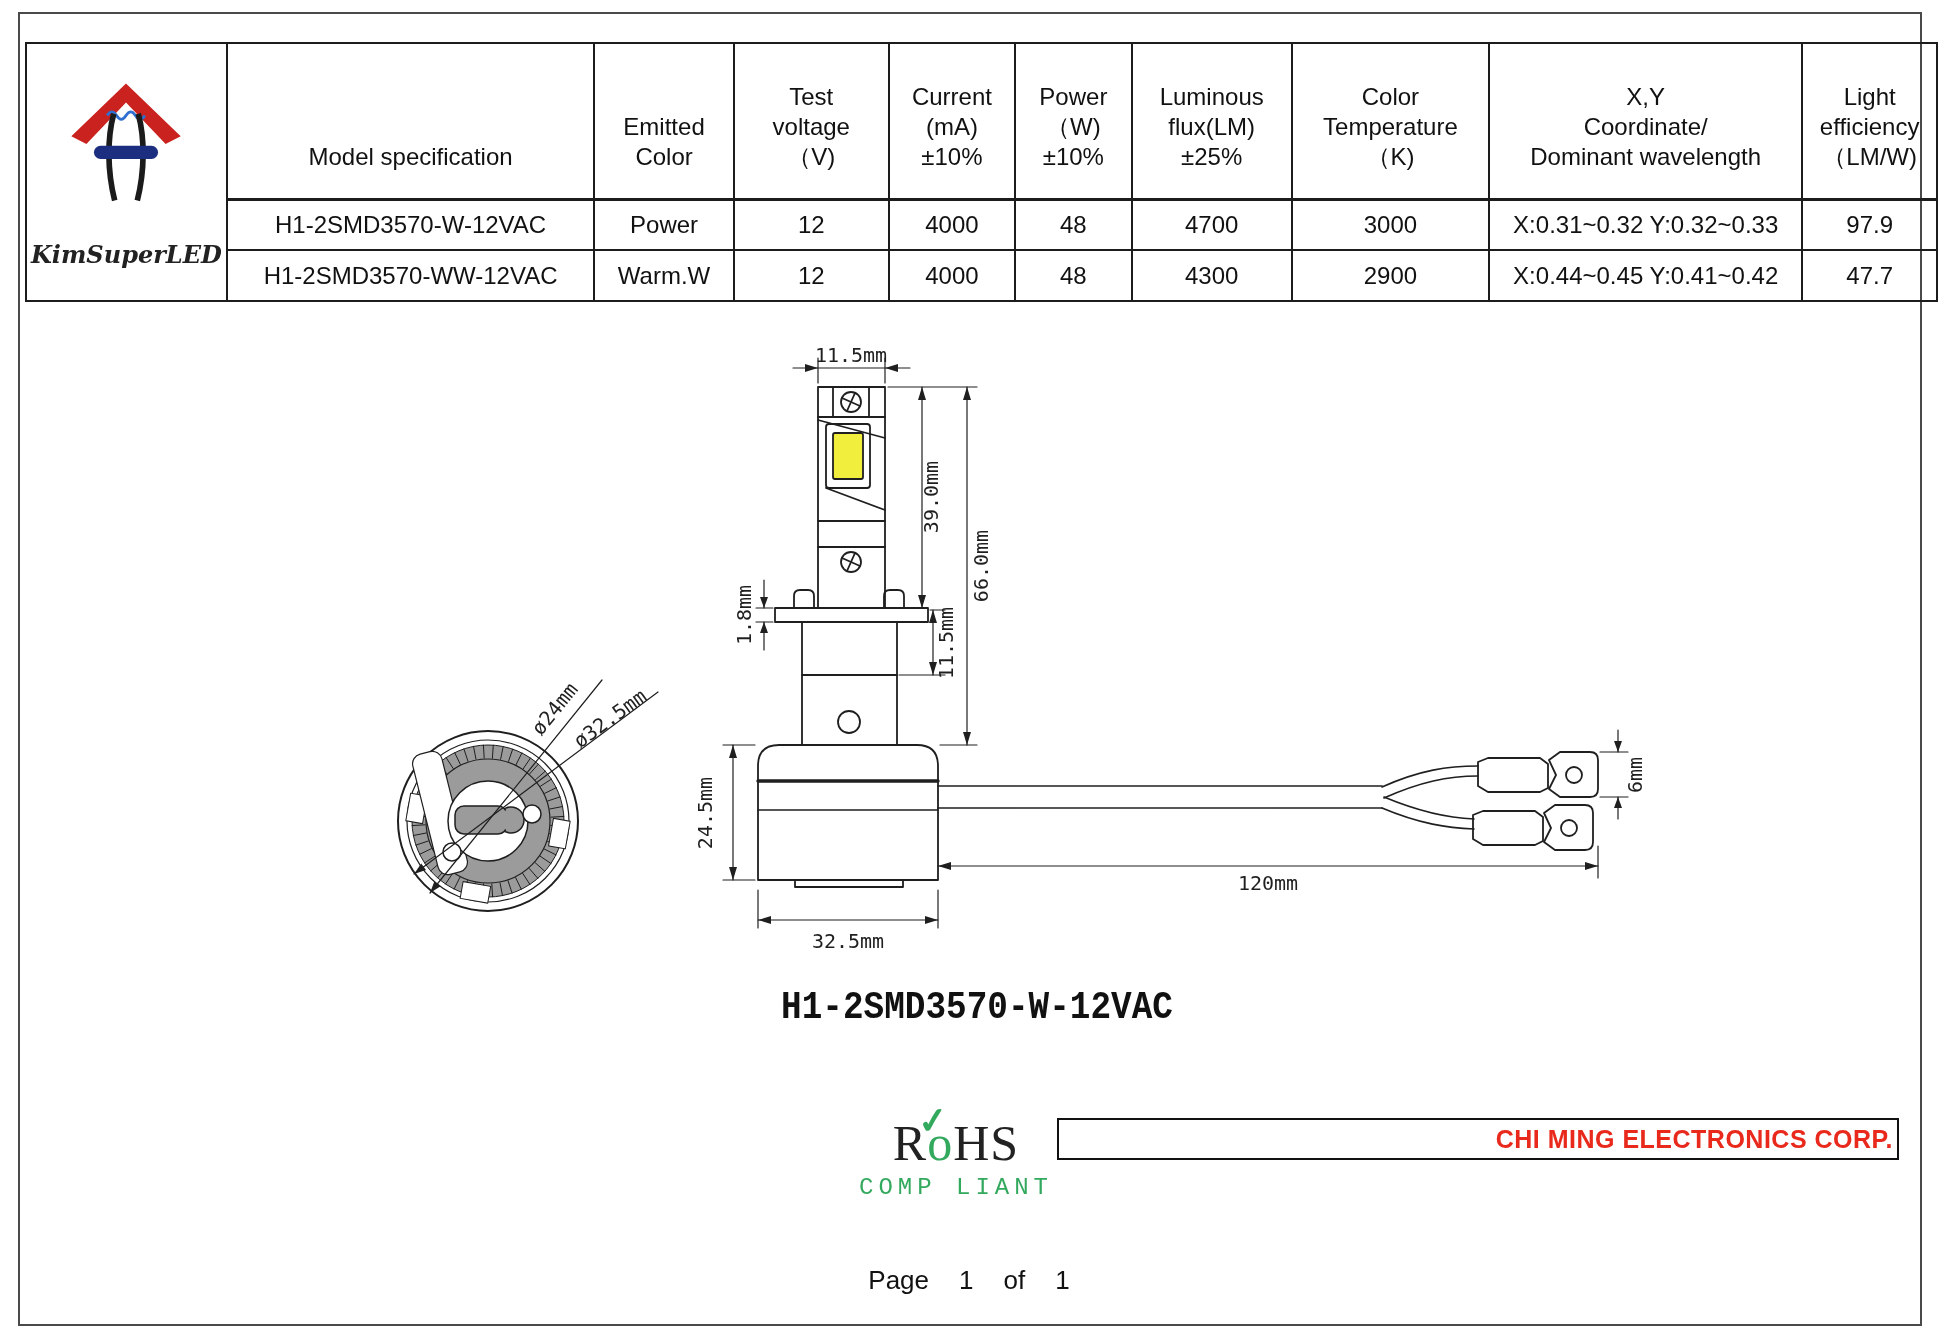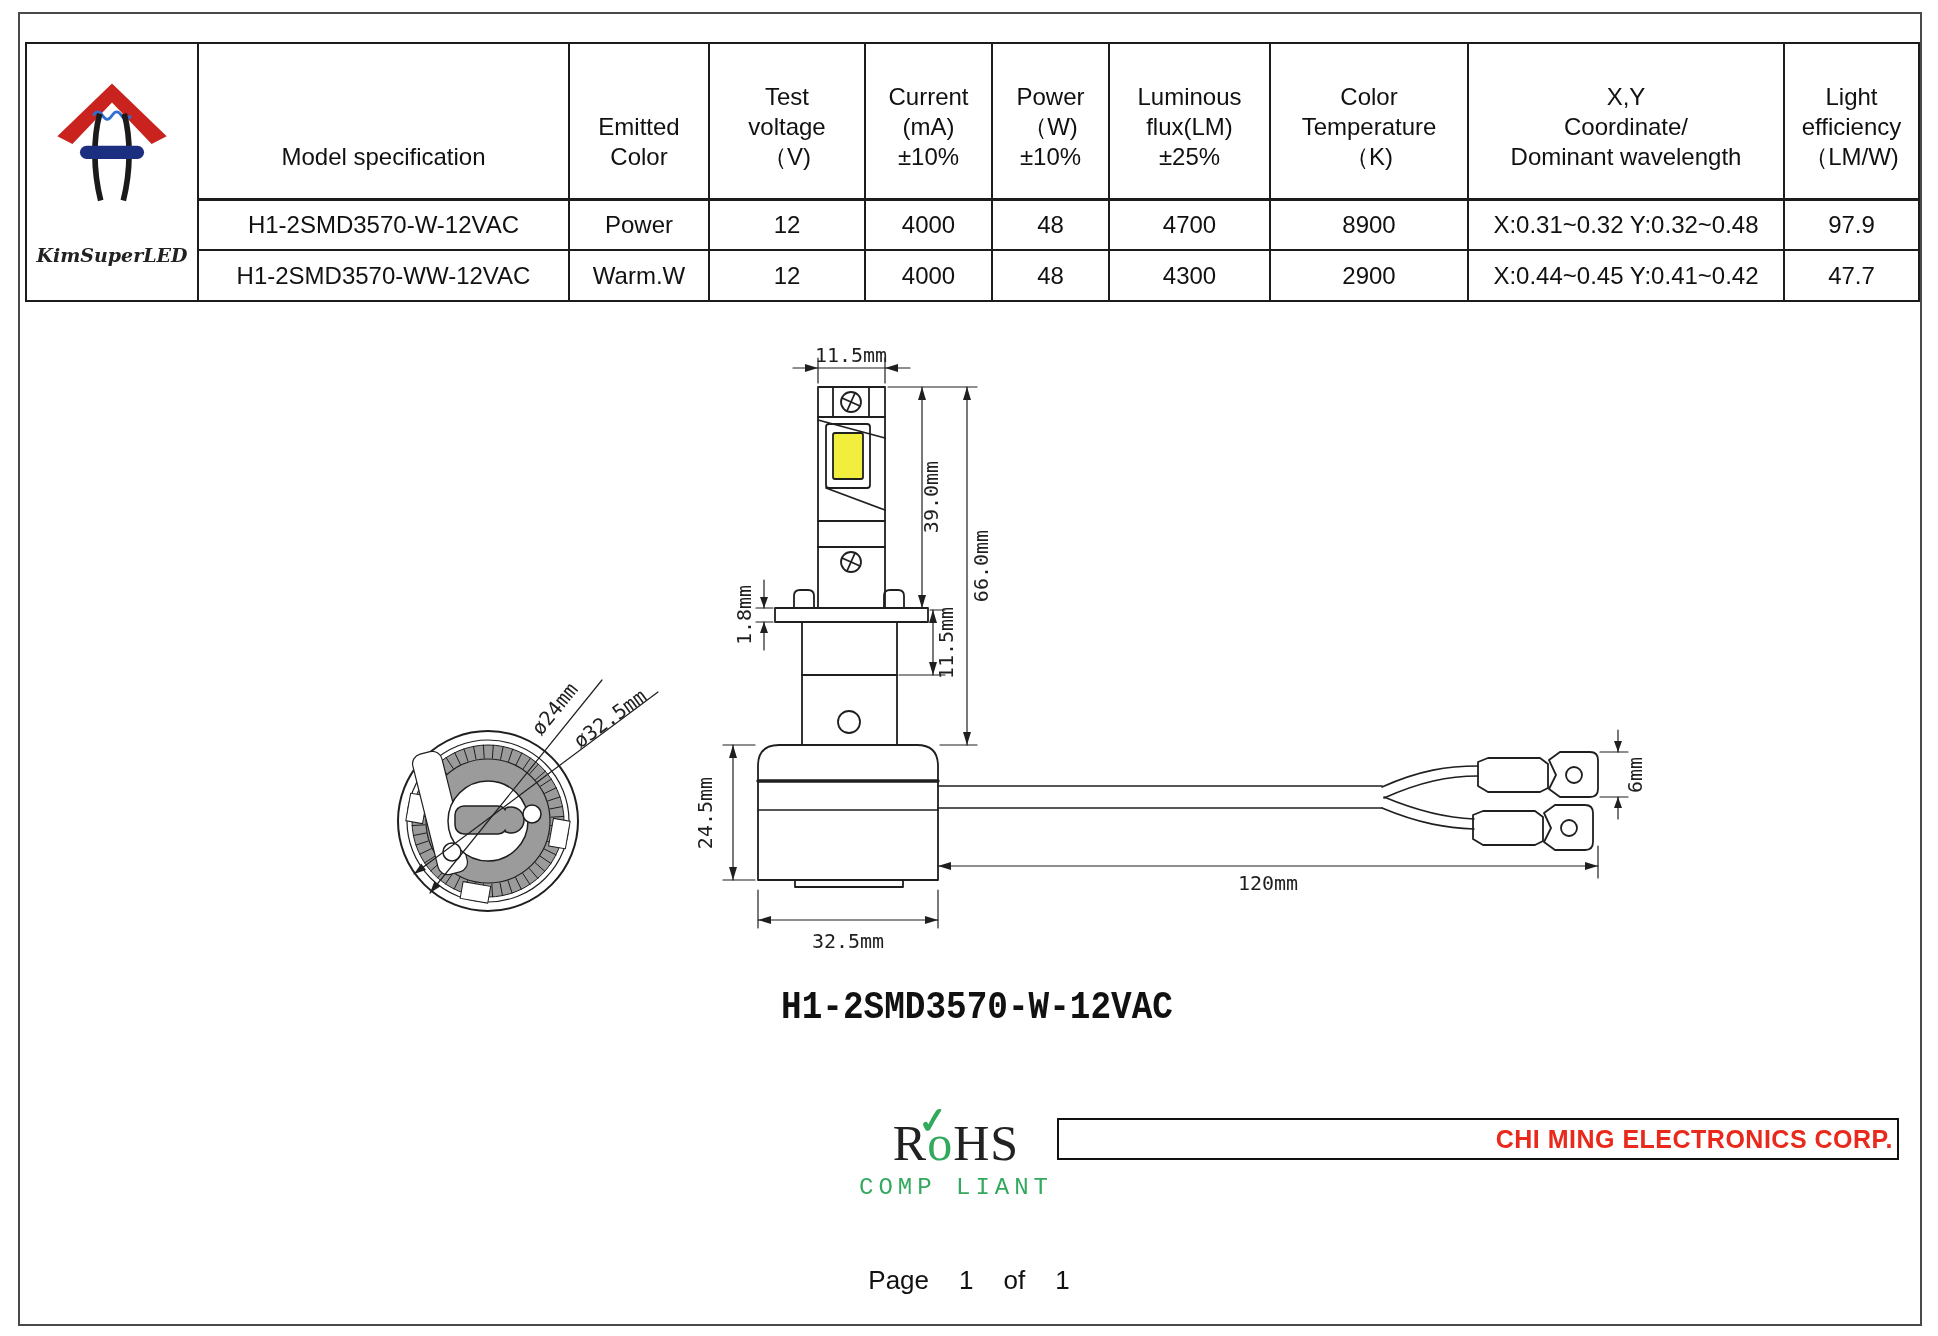--- a/index.html
+++ b/index.html
@@ -9,21 +9,21 @@
         border:2px solid #4a4a4a;}
   
   table.spec{position:absolute;left:25px;top:42px;border-collapse:collapse;table-layout:fixed;}
   table.spec th,table.spec td{border:2px solid #1c1c1c;white-space:pre-line;
         font-size:24px;line-height:30px;text-align:center;padding:0 4px;overflow:hidden;}
   table.spec th{font-weight:normal;vertical-align:bottom;padding-bottom:26px;border-bottom:3px solid #1c1c1c;margin-top:16px;}
   table.spec td{height:46px;}
   td.logo-cell{vertical-align:middle;border-bottom:2px solid #1c1c1c !important;}
   .logo-wrap{display:flex;flex-direction:column;align-items:center;gap:2px;}
   .logo-brand{font-family:"DejaVu Serif",serif;font-style:italic;font-weight:bold;
-        font-size:19px;color:#222;margin-top:28px;}
+        font-size:24px;color:#222;margin-top:28px;}
   
   #drawing{position:absolute;left:300px;top:270px;}
   .dim{font-family:"DejaVu Sans Mono",monospace;font-size:20px;fill:#1f1f1f;}
   .dtitle{font-family:"Liberation Mono",monospace;font-weight:bold;font-size:38px;fill:#111;}
   
   #rohs{position:absolute;left:856px;top:1118px;width:200px;text-align:center;}
   #rohs .line1{position:relative;font-family:"Liberation Serif",serif;font-size:50px;
         line-height:50px;color:#222;letter-spacing:1px;}
   #rohs .green-o{color:var(--rohs-green);}
   #rohs .check{position:absolute;left:62px;top:-22px;color:var(--rohs-green);
@@ -98,22 +98,22 @@
 efficiency
 （LM/W)</th>
     </tr>
     <tr>
       <td>H1-2SMD3570-W-12VAC</td>
       <td>Power</td>
       <td>12</td>
       <td>4000</td>
       <td>48</td>
       <td>4700</td>
-      <td>8900</td>
-      <td>X:0.31~0.32 Y:0.32~0.48</td>
+      <td>3000</td>
+      <td>X:0.31~0.32 Y:0.32~0.33</td>
       <td>97.9</td>
     </tr>
     <tr>
       <td>H1-2SMD3570-WW-12VAC</td>
       <td>Warm.W</td>
       <td>12</td>
       <td>4000</td>
       <td>48</td>
       <td>4300</td>
       <td>2900</td>

